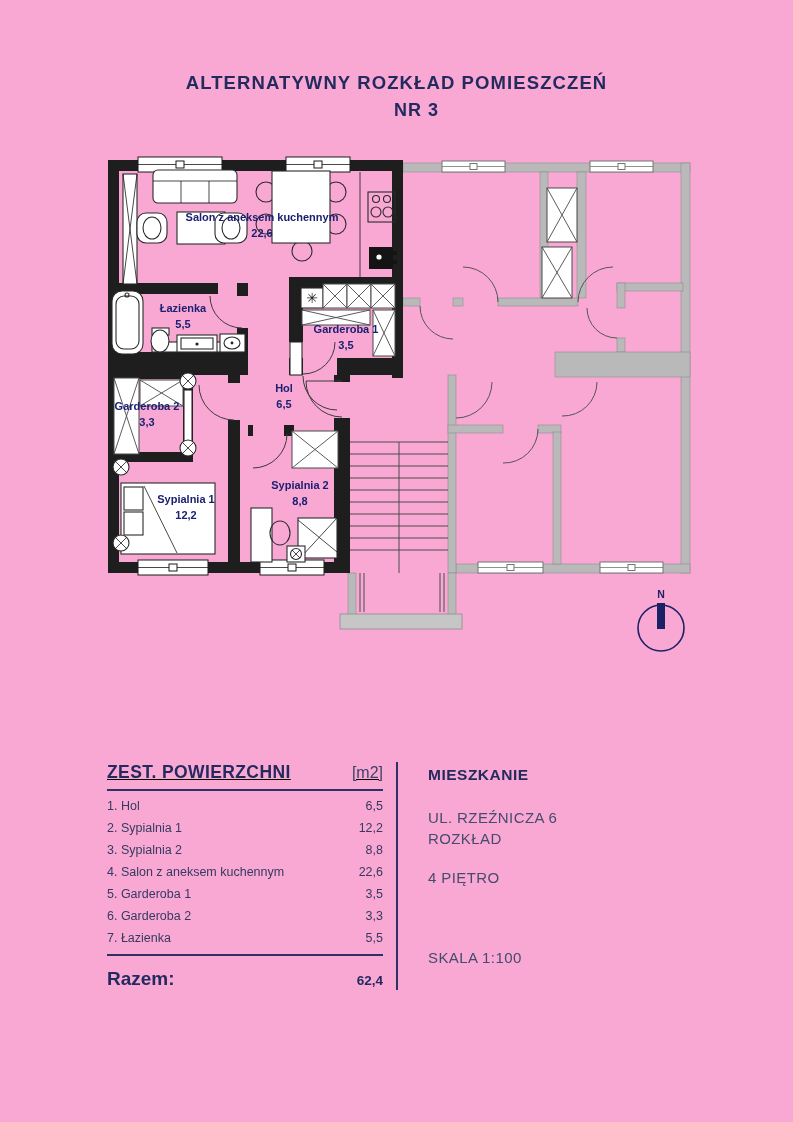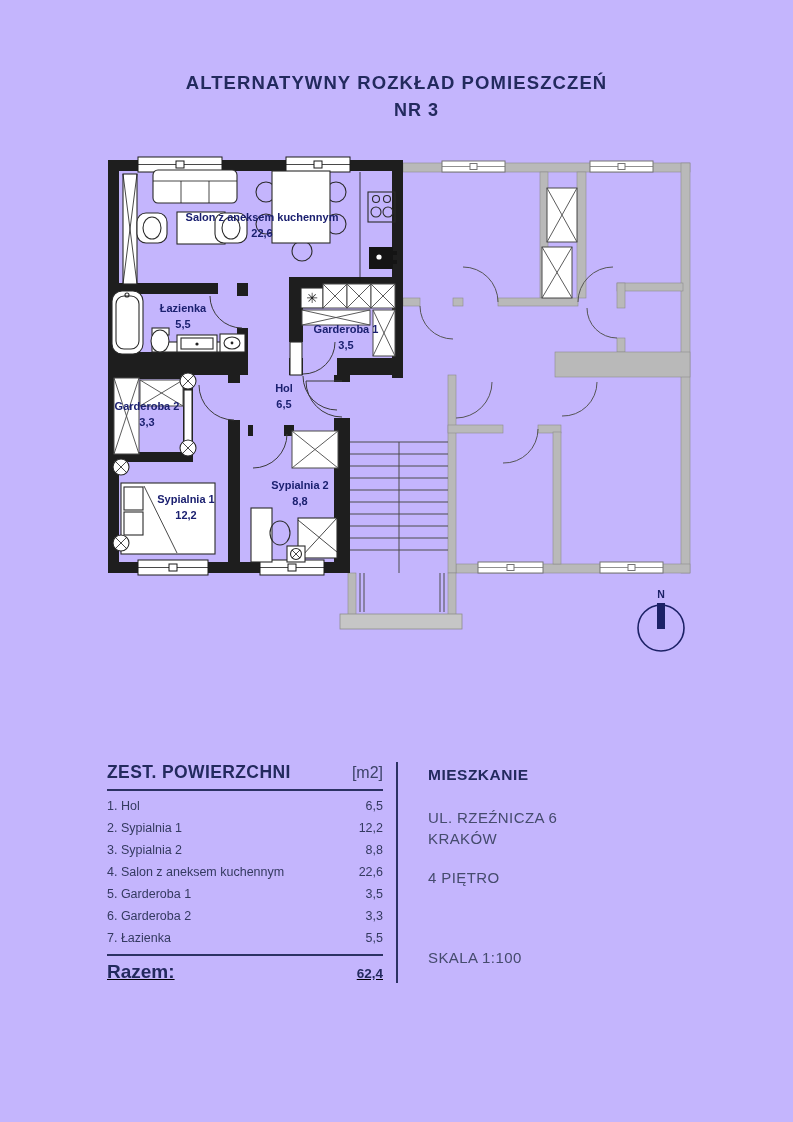--- a/index.html
+++ b/index.html
@@ -1,35 +1,35 @@
 <!DOCTYPE html>
 <html><head>
 <meta charset="utf-8">
 <style>
   html,body{margin:0;padding:0;background:#fff;}
-  .page{width:793px;height:1122px;position:relative;background:#c4b5fd;
+  .page{width:793px;height:1122px;position:relative;background:#f9a8d4;
         font-family:"Liberation Sans",sans-serif;overflow:hidden;}
   .plan-svg{position:absolute;left:0;top:0;width:793px;height:1122px;}
 
   
   .title-block{position:absolute;top:72px;left:0;right:0;text-align:center;}
   .title-line1{font-size:18.5px;font-weight:600;letter-spacing:1.1px;color:#232a5e;}
   .title-line2{font-size:18px;font-weight:600;letter-spacing:1px;color:#232a5e;margin-top:6px;padding-left:40px;}
 
   
   .area-table{position:absolute;left:107px;top:762px;width:291px;box-sizing:border-box;
               border-right:2.5px solid #2c3263;padding-right:13px;}
-  .t-head{display:flex;justify-content:space-between;align-items:baseline;margin-bottom:5px;}
+  .t-head{display:flex;justify-content:space-between;align-items:baseline;margin-bottom:5px;text-decoration:underline;}
   .t-title{font-size:17.5px;font-weight:bold;color:#232a5e;letter-spacing:.4px;}
   .t-unit{font-size:16px;color:#3c4268;}
   .t-line{border-top:2px solid #2c3263;margin:6px 0 4px 0;}
   .t-row{display:flex;justify-content:space-between;font-size:12.5px;color:#343a60;
          line-height:22px;}
   .t-line2{border-top:2px solid #2c3263;margin-top:5px;}
-  .t-total{display:flex;justify-content:space-between;align-items:baseline;padding-top:5px;text-decoration:underline;}
+  .t-total{display:flex;justify-content:space-between;align-items:baseline;padding-top:12px;}
   .t-total-label{font-size:19px;font-weight:bold;color:#232a5e;}
   .t-total-value{font-size:13.5px;font-weight:bold;color:#232a5e;}
 
   
   .info-block{position:absolute;left:428px;top:766px;color:#454b6d;font-size:15px;
               letter-spacing:.4px;}
   .i-head{font-size:15.5px;font-weight:bold;color:#232a5e;margin-bottom:25px;letter-spacing:.5px;}
   .i-line{margin:4px 0;}
   .i-floor{margin-top:22px;}
   .i-scale{margin-top:63px;}
@@ -413,18 +413,18 @@
     <div class="t-line2"></div>
     <div class="t-total">
       <span class="t-total-label">Razem:</span>
       <span class="t-total-value">62,4</span>
     </div>
   </section>
 
   <aside class="info-block">
     <div class="i-head">MIESZKANIE</div>
     <div class="i-line">UL. RZEŹNICZA 6</div>
-    <div class="i-line">KRAKÓW</div>
+    <div class="i-line">ROZKŁAD</div>
     <div class="i-line i-floor">4 PIĘTRO</div>
     <div class="i-line i-scale">SKALA 1:100</div>
   </aside>
 
 </div>
 
 </body></html>

